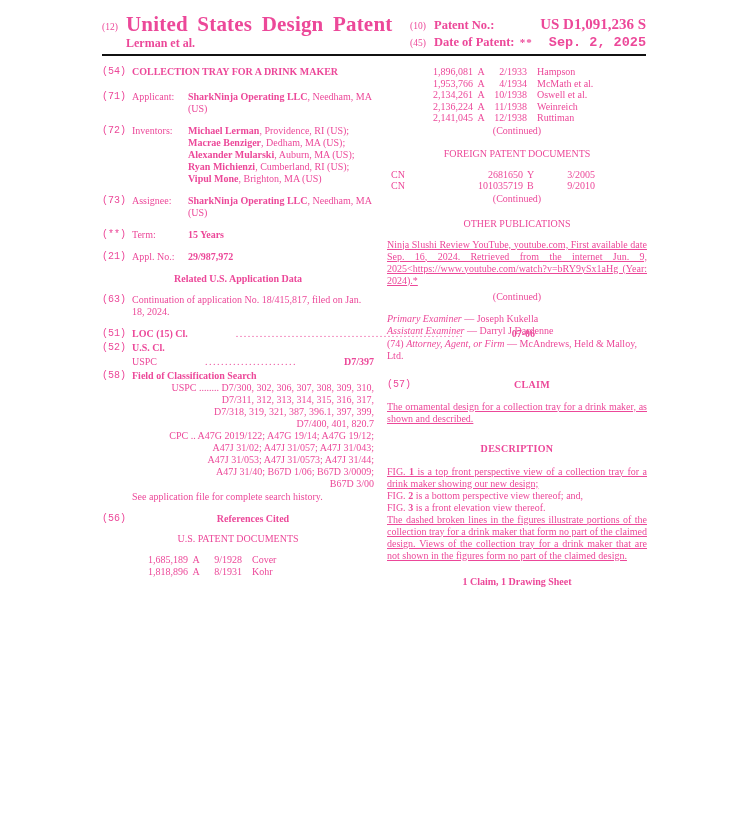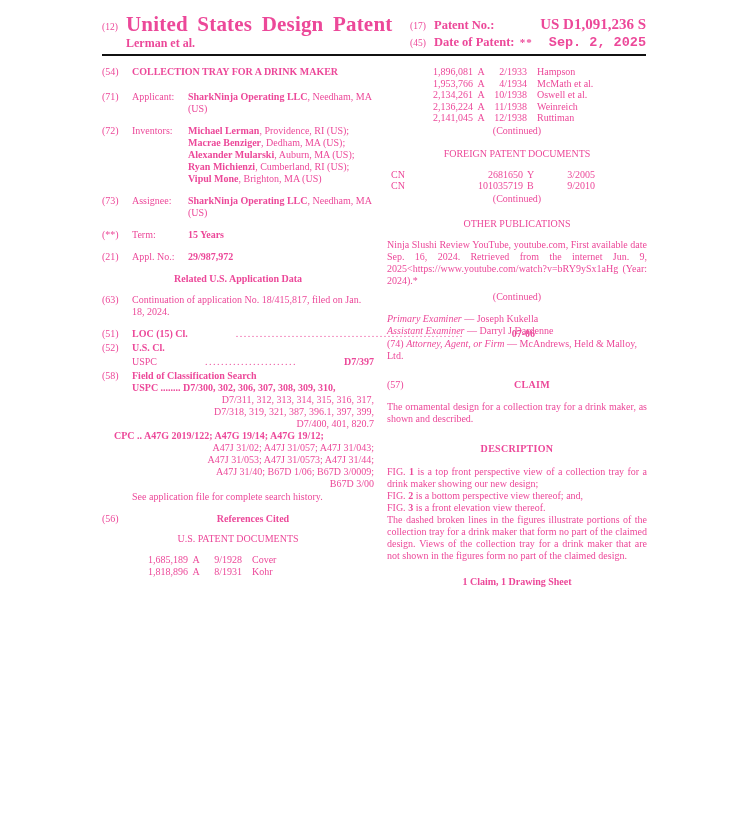--- a/index.html
+++ b/index.html
@@ -26,49 +26,49 @@
   .hr-fill{flex:1;}
   .hr-value{font-size:15px;font-weight:bold;white-space:nowrap;}
   .hr-value2{font-size:13.5px;font-weight:bold;white-space:nowrap;font-family:Liberation Mono, monospace;}
   .hr-note{font-size:11px;font-weight:bold;margin-right:16px;letter-spacing:1px;}
   .rule{border-bottom:2px solid #111;margin:3px 100px 0 86px;}
   
   .columns{display:flex;margin:10px 99px 0 86px;gap:13px;}
   .col-left{width:272px;flex-shrink:0;font-size:10px;line-height:12px;}
   .col-right{width:260px;flex-shrink:0;font-size:10px;line-height:12px;}
   .entry{display:flex;margin-bottom:10px;}
-  .e-num{width:30px;flex-shrink:0;}
+  .e-num{width:30px;flex-shrink:0;font-family:Liberation Mono, monospace;}
   .e-label{width:56px;flex-shrink:0;}
   .e-val{flex:1;}
   b{font-weight:bold;}
   i{font-style:italic;}
   .center{text-align:center;}
   .bold{font-weight:bold;}
   .heading-center{text-align:center;font-weight:bold;margin:2px 0 9px 0;}
   .caps-heading{text-align:center;margin:0 0 9px 0;}
   .leader-row{display:flex;flex:1;align-items:baseline;gap:45px;}
   .leader{flex:1;overflow:hidden;white-space:nowrap;letter-spacing:1.5px;margin:0 3px;}
   .cls-line{margin-left:30px;}
-  .cls-left{text-align:left;font-weight:bold;}
+  .cls-left{text-align:right;}
   .cls-right{text-align:right;}
   .see-note{margin-left:30px;margin-top:1px;margin-bottom:10px;}
   
   .us-table{margin-left:28px;margin-bottom:1px;}
   .us-row{display:grid;grid-template-columns:58px 16px 44px auto;line-height:11.5px;}
   .us-no{text-align:right;}
   .us-kind{text-align:center;}
   .us-date{text-align:right;padding-right:6px;}
   .us-name{padding-left:4px;}
   .fp-table{margin-left:4px;margin-bottom:1px;}
   .fp-row{display:grid;grid-template-columns:46px 86px 16px 56px;line-height:11.5px;}
   .fp-no{text-align:right;}
   .fp-kind{padding-left:4px;}
   .fp-date{text-align:right;}
   .continued{text-align:center;margin:1px 0 10px 0;}
-  .just{text-align:justify;}
+  .just{text-align:justify;text-decoration:underline;}
   .para{margin-bottom:2px;}
   .exam-line{line-height:12.5px;}
   .claim-head{display:flex;margin:16px 0 10px 0;}
   .claim-head .e-num{width:30px;}
   .claim-head .h{flex:1;text-align:center;font-weight:bold;letter-spacing:.3px;}
   .desc-head{text-align:center;font-weight:bold;margin:18px 0 11px 0;letter-spacing:.3px;}
   .footer-note{text-align:center;font-weight:bold;margin-top:14px;}
   
   .figure{position:absolute;left:104px;top:601px;width:480px;height:236px;}
   .figure svg{display:block;width:100%;height:100%;}
@@ -86,21 +86,21 @@
   <div class="header">
     <div class="hdr-left">
       <span class="hdr-num">(12)</span>
       <div>
         <div class="hdr-kind">United States Design Patent</div>
         <div class="hdr-author">Lerman et al.</div>
       </div>
     </div>
     <div class="hdr-right">
       <div class="hr-row">
-        <span class="hr-num">(17)</span>
+        <span class="hr-num">(10)</span>
         <span class="hr-label">Patent No.:</span>
         <span class="hr-fill"></span>
         <span class="hr-value">US D1,091,236 S</span>
       </div>
       <div class="hr-row">
         <span class="hr-num">(45)</span>
         <span class="hr-label">Date of Patent:</span>
         <span class="hr-fill"></span>
         <span class="hr-note">**</span>
         <span class="hr-value2">Sep. 2, 2025</span>

